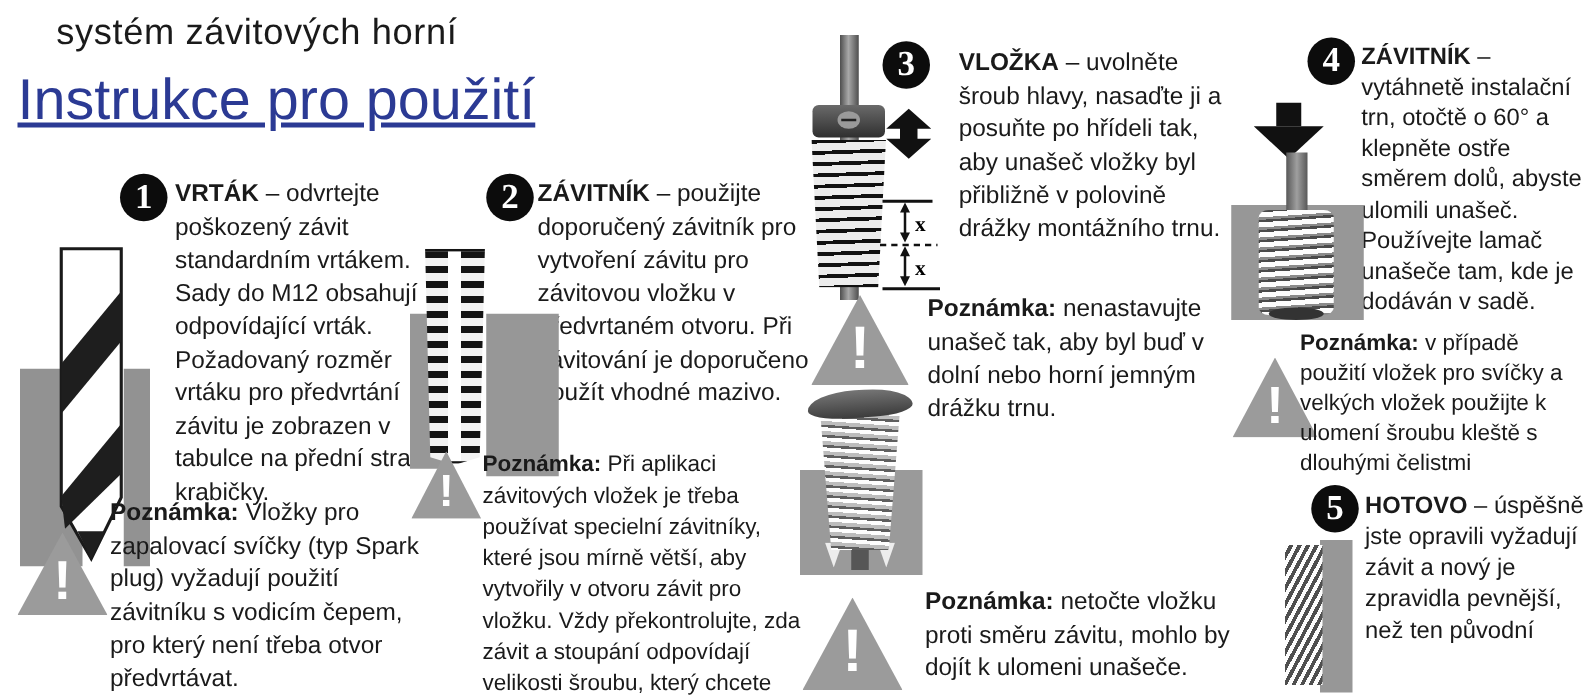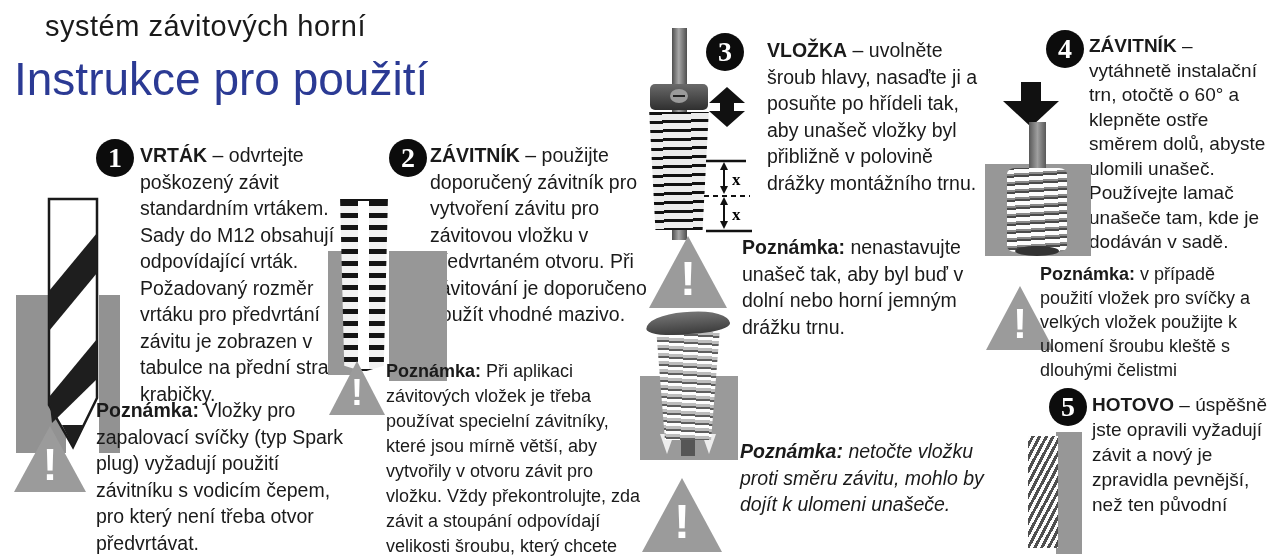--- a/index.html
+++ b/index.html
@@ -2,41 +2,41 @@
 <html><head>
 <meta charset="utf-8">
 <style>
   html,body{margin:0;padding:0;background:#ffffff;}
   .page{position:relative;width:1269px;height:557px;background:#ffffff;overflow:hidden;
         font-family:"Liberation Sans",sans-serif;color:#1a1a1a;}
   .abs{position:absolute;}
 
   
   .subtitle{left:45px;top:10px;font-size:29px;letter-spacing:0.5px;}
-  .title{left:14px;top:52px;font-size:46px;color:#2b3a94;margin:0;font-weight:400;}
+  .title{left:14px;top:52px;font-size:46px;color:#2b3a94;margin:0;font-weight:400;text-decoration:underline;}
 
   
   .badge{width:38px;height:38px;background:#0c0c0c;border-radius:50%;color:#fff;
          font-family:"Liberation Serif",serif;font-weight:bold;font-size:28px;
          display:flex;align-items:center;justify-content:center;}
   .b1{left:96px;top:139px;} .b2{left:389px;top:139px;} .b3{left:706px;top:33px;}
   .b4{left:1046px;top:30px;} .b5{left:1049px;top:388px;}
 
   
   .txt{font-size:19.5px;line-height:26.5px;margin:0;}
   .s1-text{left:140px;top:142px;width:212px;}
   .s2-text{left:430px;top:142px;width:220px;}
   .s3-text{left:755px;top:37px;width:228px;margin-left:12px;}
   .s4-text{left:1089px;top:34px;width:184px;font-size:19px;line-height:24.5px;}
   .s5-text{left:1092px;top:392px;width:180px;font-size:19px;line-height:25px;}
   .p3-text{left:740px;top:319px;width:252px;}
-  .n1-text{left:96px;top:397px;width:250px;}
+  .n1-text{left:88px;top:397px;width:250px;}
   .n2-text{left:386px;top:359px;width:264px;font-size:18px;line-height:25px;}
   .n3a-text{left:742px;top:234px;width:254px;}
-  .n3b-text{left:740px;top:438px;width:246px;font-style:italic;}
+  .n3b-text{left:740px;top:468px;width:246px;}
   .n4-text{left:1040px;top:262px;width:232px;font-size:18px;line-height:24px;}
 
   
   .warn{background:#9b9b9b;clip-path:polygon(50% 0,100% 100%,0 100%);
         display:flex;align-items:flex-end;justify-content:center;}
   .warn span{color:#fff;font-weight:bold;font-family:"Liberation Sans",sans-serif;}
   .w1{left:14px;top:426px;width:72px;height:66px;} .w1 span{font-size:44px;line-height:54px;}
   .w2{left:329px;top:361px;width:56px;height:54px;} .w2 span{font-size:36px;line-height:44px;}
   .w3a{left:649px;top:236px;width:78px;height:72px;} .w3a span{font-size:48px;line-height:58px;}
   .w3b{left:642px;top:478px;width:80px;height:74px;} .w3b span{font-size:48px;line-height:60px;}

